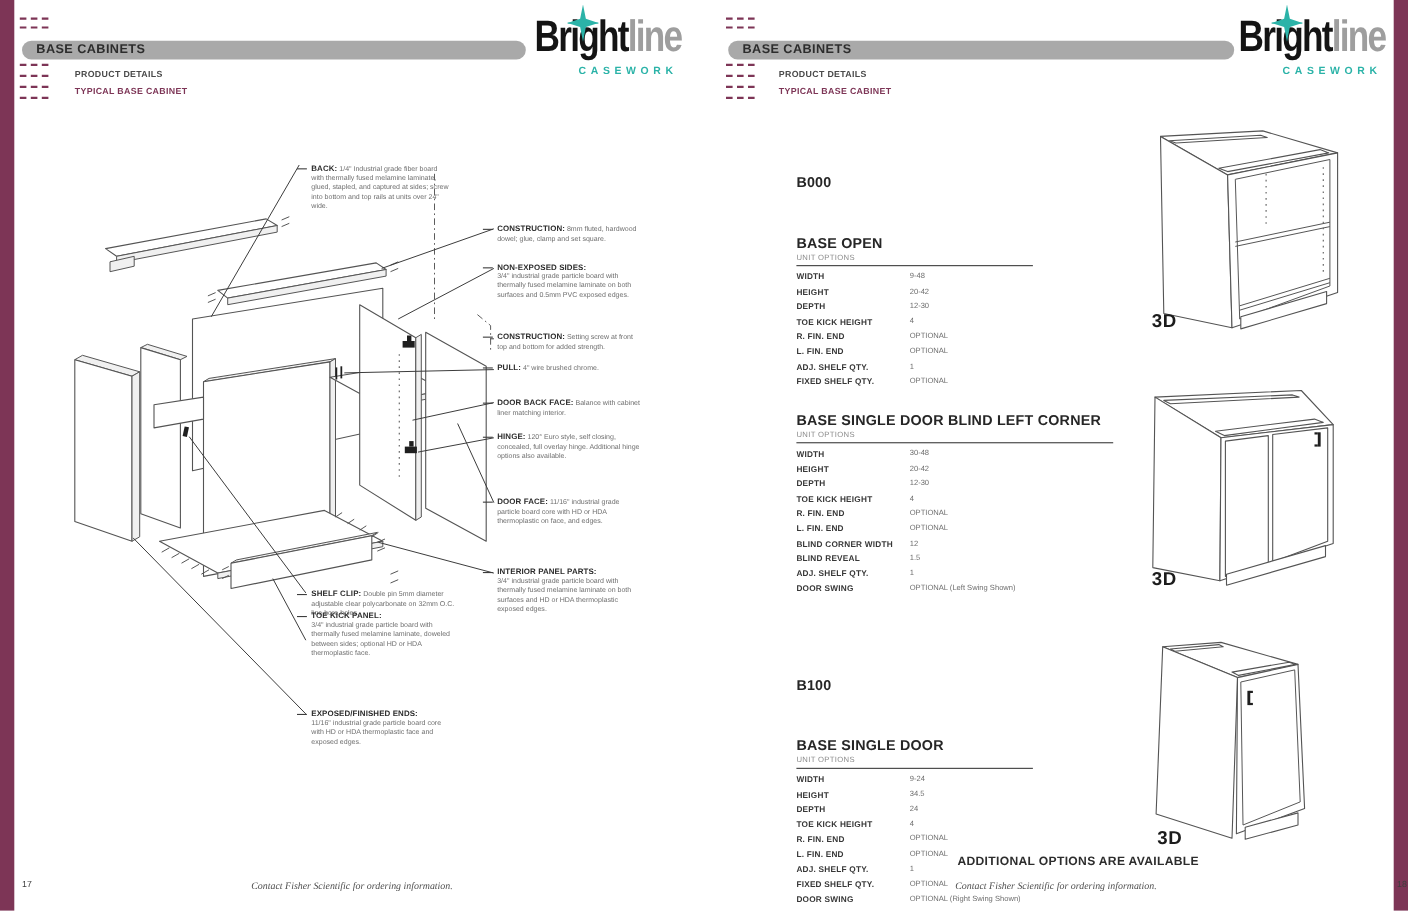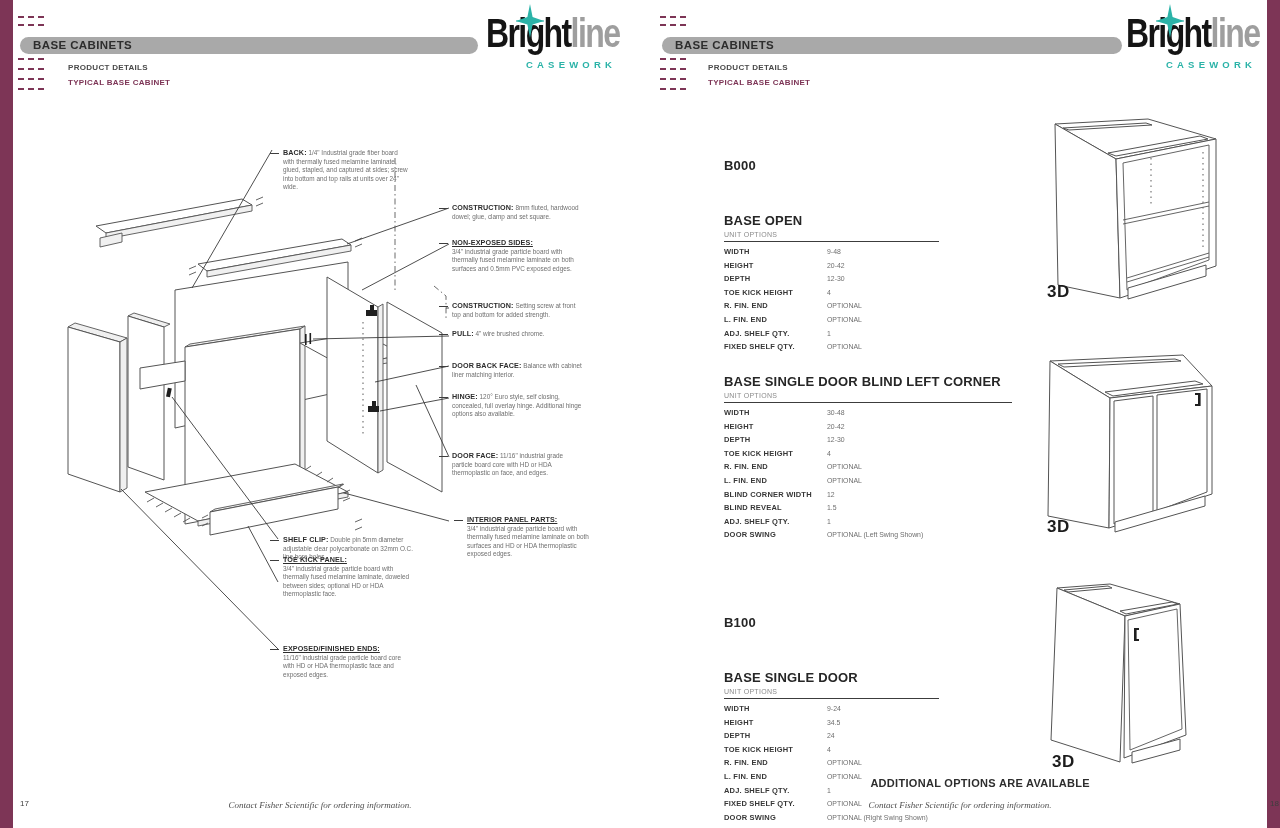--- a/index.html
+++ b/index.html
@@ -27,21 +27,21 @@
              letter-spacing:-2px;transform:scaleX(.8);transform-origin:left top;white-space:nowrap;}
   .logo-dark{color:#141414;}
   .logo-light{color:#9e9e9e;}
   .logo-star{position:absolute;left:27px;top:-9px;}
   .logo-tag{position:absolute;left:40px;top:46px;color:var(--teal,#2bb3a8);font-weight:bold;
             font-size:9.5px;letter-spacing:4.2px;}
 
   
   .callout{position:absolute;font-size:6.4px;line-height:8.6px;color:#6f6f6f;}
   .callout .t{font-weight:bold;color:#2c2c2c;font-size:7.2px;letter-spacing:.1px;}
-  .callout .t.block{display:block;text-decoration:underline;}
+  .callout .t.block{display:block;}
   .callout::before{content:"";position:absolute;left:-13px;top:3.5px;width:9px;height:1.2px;background:#3d3d3d;}
 
   
   .product{position:absolute;left:724px;width:310px;}
   .pcode,.pname{font-weight:bold;font-size:13px;line-height:15px;letter-spacing:.2px;color:#262626;margin-top:40px;}
   .unitopts{font-size:7px;color:#8b8b8b;letter-spacing:.3px;margin-top:3px;padding-bottom:3px;
             border-bottom:1.3px solid #3c3c3c;width:215px;}
   .unitopts.wide{width:288px;}
   .rows{margin-top:5px;}
   .row{display:flex;height:13.6px;align-items:flex-start;}
@@ -238,21 +238,21 @@
 </div>
 <div class="callout" style="left:452px;top:362px;width:132px;">
   <span class="t">DOOR BACK FACE:</span> <span>Balance with cabinet liner matching interior.</span>
 </div>
 <div class="callout" style="left:452px;top:393px;width:132px;">
   <span class="t">HINGE:</span> <span>120° Euro style, self closing, concealed, full overlay hinge. Additional hinge options also available.</span>
 </div>
 <div class="callout" style="left:452px;top:452px;width:132px;">
   <span class="t">DOOR FACE:</span> <span>11/16" industrial grade particle board core with HD or HDA thermoplastic on face, and edges.</span>
 </div>
-<div class="callout" style="left:452px;top:516px;width:134px;margin-left:15px;">
+<div class="callout" style="left:452px;top:516px;width:134px;">
   <span class="t block">INTERIOR PANEL PARTS:</span> <span>3/4" industrial grade particle board with thermally fused melamine laminate on both surfaces and HD or HDA thermoplastic exposed edges.</span>
 </div>
 <div class="callout" style="left:283px;top:536px;width:130px;">
   <span class="t">SHELF CLIP:</span> <span>Double pin 5mm diameter adjustable clear polycarbonate on 32mm O.C. line bore holes.</span>
 </div>
 <div class="callout" style="left:283px;top:556px;width:130px;">
   <span class="t block">TOE KICK PANEL:</span> <span>3/4" industrial grade particle board with thermally fused melamine laminate, doweled between sides; optional HD or HDA thermoplastic face.</span>
 </div>
 <div class="callout" style="left:283px;top:645px;width:130px;">
   <span class="t block">EXPOSED/FINISHED ENDS:</span> <span>11/16" industrial grade particle board core with HD or HDA thermoplastic face and exposed edges.</span>

